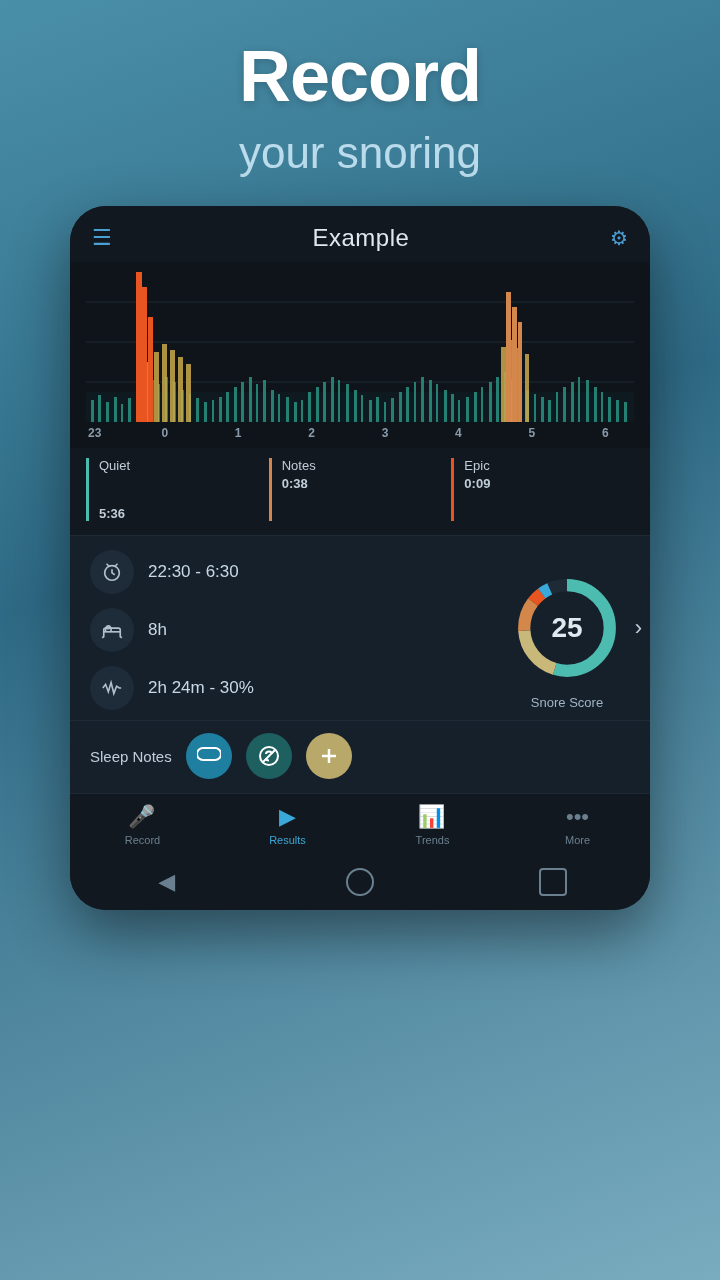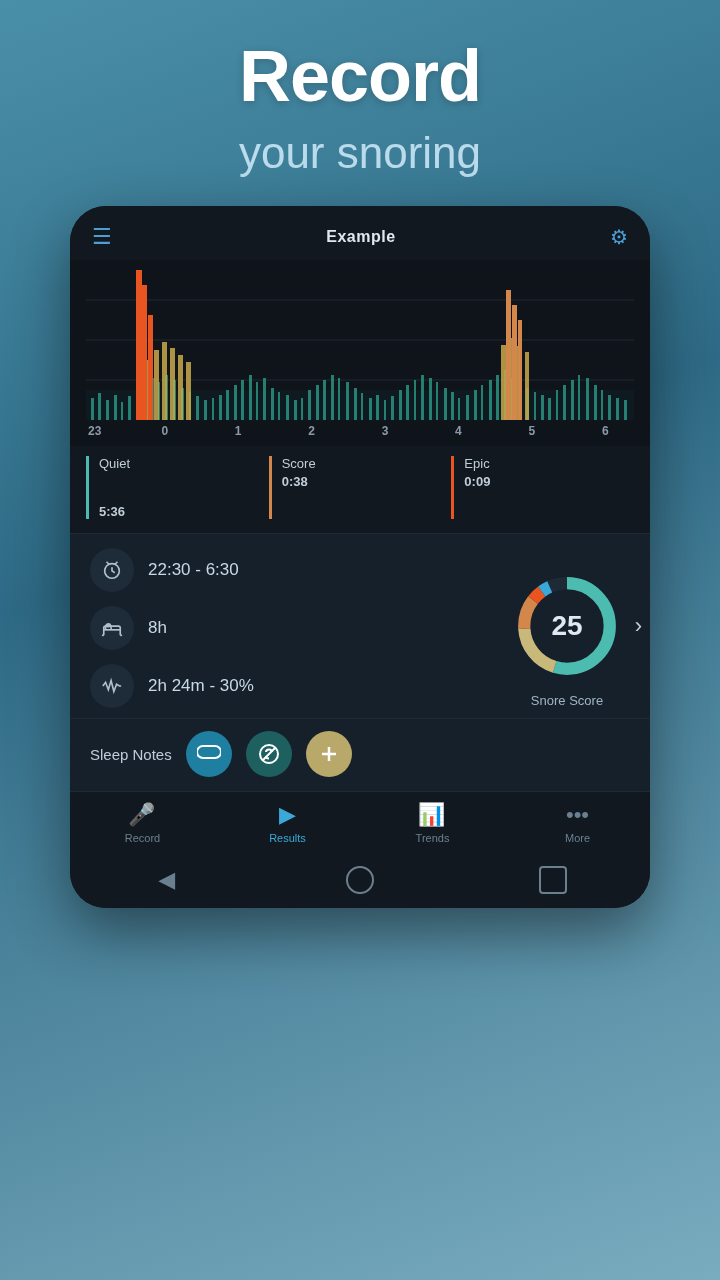--- a/index.html
+++ b/index.html
@@ -45,21 +45,21 @@
 
     
     .card-header {
       display: flex;
       align-items: center;
       justify-content: space-between;
       padding: 18px 22px 10px;
       background: #12181f;
     }
     .hamburger-icon { color: #4a9fd4; font-size: 22px; }
-    .header-title { color: #e0e8ef; font-size: 16px; font-weight: 700; letter-spacing: 0.5px; }
+    .header-title { color: #e0e8ef; font-size: 24px; font-weight: 400; letter-spacing: 0.5px; }
     .gear-icon { color: #4a9fd4; font-size: 20px; }
 
     
     .chart-area {
       background: #0e1419;
       padding: 0 16px 0;
       position: relative;
     }
     .chart-svg-wrap {
       width: 100%;
@@ -378,21 +378,21 @@
       <span>6</span>
     </div>
   </div>
 
   <div class="legend">
     <div class="legend-item quiet">
       <span class="legend-label">Quiet</span>
       <span class="legend-value">5:36</span>
     </div>
     <div class="legend-item loud">
-      <span class="legend-label">Score</span>
+      <span class="legend-label">Notes</span>
       <span class="legend-value">0:38</span>
     </div>
     <div class="legend-item epic">
       <span class="legend-label">Epic</span>
       <span class="legend-value">0:09</span>
     </div>
   </div>
 
   <div class="stats-section">
     <div class="stats-left">

